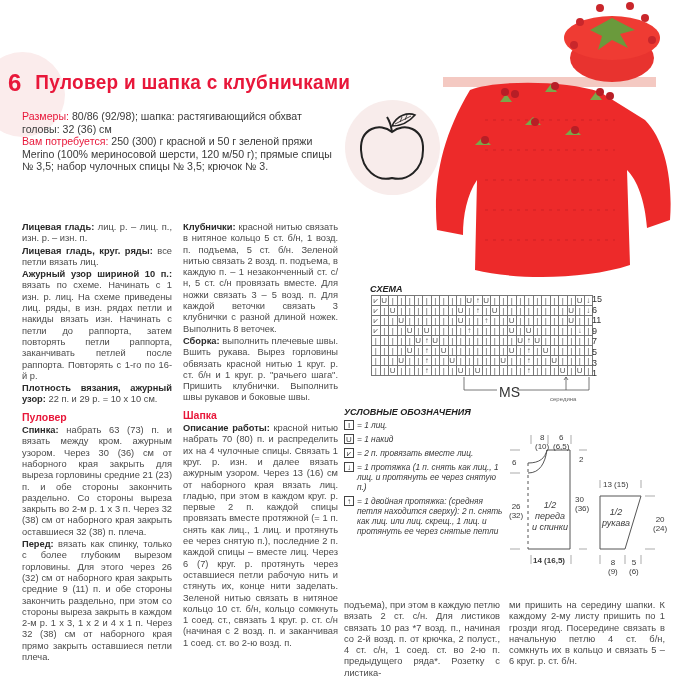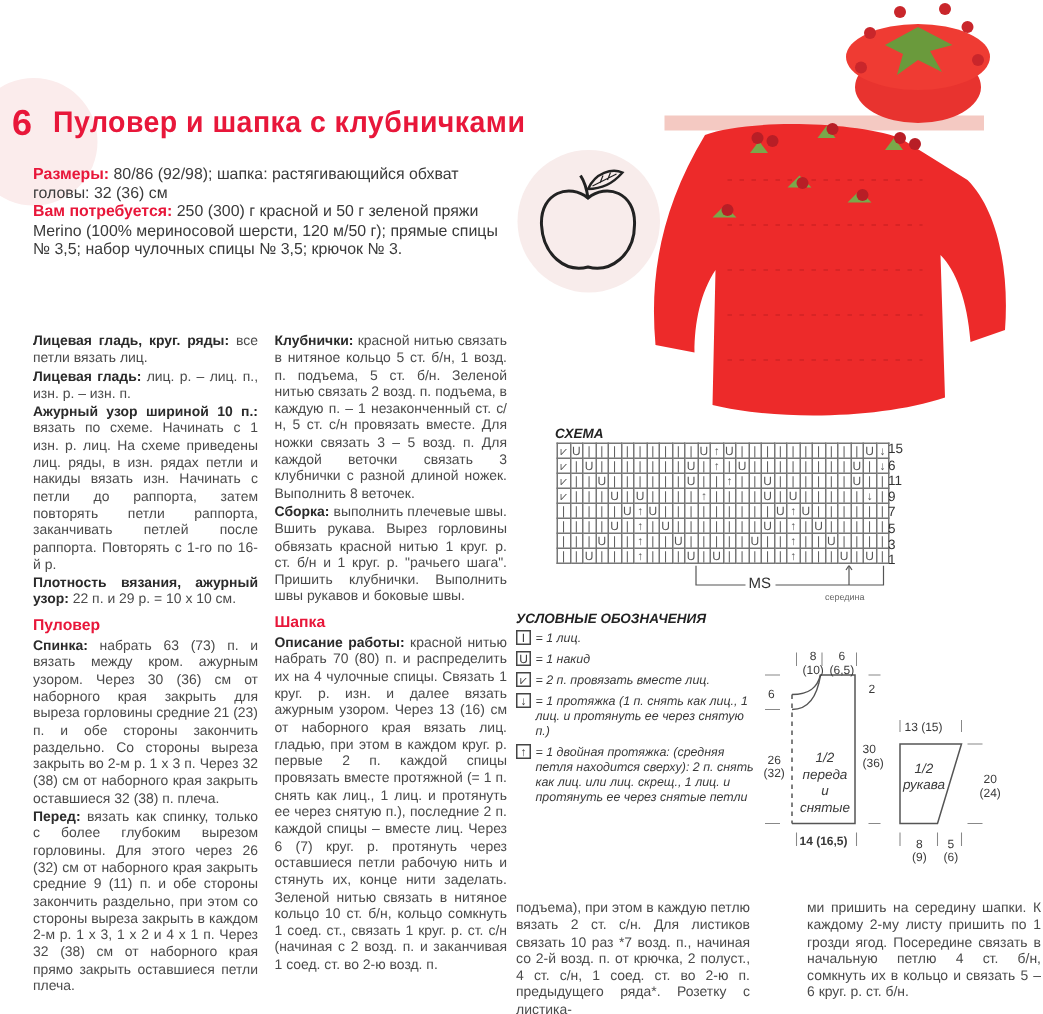--- a/index.html
+++ b/index.html
@@ -5,21 +5,21 @@
   * { box-sizing: border-box; margin: 0; padding: 0; }
   body { width: 695px; height: 676px; background: #ffffff; position: relative; overflow: hidden; font-family: "Liberation Sans", sans-serif; color: #3a3a3a; }
   .page { position: absolute; inset: 0; }
   .bg-circle { position: absolute; left: -20px; top: 52px; width: 85px; height: 85px; border-radius: 50%; background: #fbecec; }
   .title-row { position: absolute; left: 8px; top: 70px; width: 320px; height: 26px; display: flex; align-items: center; }
   .page-num { font-family: "Liberation Sans", sans-serif; font-weight: 900; font-size: 24px; color: #e8173a; width: 20px; }
   .title-bar { height: 10px; background: #f4c9c2; width: 60px; margin-left: 10px; margin-right: 4px; }
   .title { font-weight: 900; font-size: 19px; color: #e8173a; letter-spacing: 0.3px; white-space: nowrap; text-transform: none; transform: scaleY(1.05); }
   .title-bar-right { position: absolute; left: 443px; top: 77px; width: 213px; height: 10px; background: #f4c9c2; }
   .intro { position: absolute; left: 22px; top: 110px; width: 310px; font-size: 10.6px; line-height: 12.6px; color: #3a3a3a; }
-  .lbl-red { color: #e8173a; font-weight: bold; margin-top: 39px; }
+  .lbl-red { color: #e8173a; font-weight: normal; margin-top: 39px; }
   .col { position: absolute; font-size: 9.3px; line-height: 11.3px; text-align: justify; color: #4a4a4a; }
   .col p { margin-bottom: 1px; }
   .col b { color: #2a2a2a; font-weight: bold; }
   .col1 { left: 22px; top: 222px; width: 150px; }
   .col2 { left: 183px; top: 222px; width: 155px; }
   .section-head { font-weight: 700; color: #e8173a; font-size: 10.5px; margin: 6px 0 2px; }
   .apple { position: absolute; left: 345px; top: 100px; width: 95px; height: 95px; border-radius: 50%; background: #f8eceb; }
   .sweater { position: absolute; left: 415px; top: 80px; width: 270px; height: 200px; }
   .hat { position: absolute; left: 560px; top: 0px; width: 105px; height: 85px; }
   .chart-title { position: absolute; left: 370px; top: 284px; font-size: 9px; font-weight: bold; font-style: italic; color: #222; }
@@ -27,21 +27,21 @@
   .chart td { width: 8.5px; height: 10px; border: 0.6px solid #777; font-size: 8px; text-align: center; line-height: 9px; padding: 0; color: #555; }
   .row-nums { position: absolute; left: 592px; top: 294px; font-size: 9px; line-height: 10.6px; color: #333; }
   .ms-area { position: absolute; left: 455px; top: 377px; width: 140px; height: 30px; }
   .legend-title { position: absolute; left: 344px; top: 407px; font-size: 9px; font-weight: bold; font-style: italic; color: #222; text-align: center; }
   .legend { position: absolute; left: 344px; top: 420px; width: 160px; font-size: 8.3px; font-style: italic; line-height: 10px; color: #3a3a3a; }
   .legend-item { display: flex; margin-bottom: 4px; }
   .lg-box { flex: 0 0 10px; width: 10px; height: 10px; border: 0.8px solid #444; font-size: 8px; text-align: center; line-height: 9px; font-style: normal; margin-right: 3px; }
   .schematic { position: absolute; left: 495px; top: 430px; width: 200px; height: 150px; font-size: 8px; }
   .bottom-col { position: absolute; font-size: 9.3px; line-height: 11.3px; text-align: justify; color: #4a4a4a; }
   .bottom-col3 { left: 344px; top: 600px; width: 156px; }
-  .bottom-col4 { left: 538px; top: 600px; width: 156px; }
+  .bottom-col4 { left: 509px; top: 600px; width: 156px; }
 </style>
 </head>
 <body>
 
 <div class="page">
   <div class="bg-circle"></div>
 
   <div class="title-row">
     <span class="page-num">6</span>
     <span class="title-bar"></span>
@@ -96,22 +96,22 @@
         <circle cx="185" cy="12" r="4"></circle>
           <circle cx="195" cy="16" r="4"></circle>
           <circle cx="120" cy="42" r="4"></circle>
         <circle cx="70" cy="60" r="4"></circle>
           <circle cx="160" cy="50" r="4"></circle>
       </g>
     </svg>
   </div>
 
   <div class="col col1">
+    <p><b>Лицевая гладь:</b><span> лиц. р. – лиц. п., изн. р. – изн. п.</span></p>
     <p><b>Лицевая гладь, круг. ряды:</b><span> все петли вязать лиц.</span></p>
-    <p><b>Лицевая гладь:</b><span> лиц. р. – лиц. п., изн. р. – изн. п.</span></p>
     <p><b>Ажурный узор шириной 10 п.:</b><span> вязать по схеме. Начинать с 1 изн. р. лиц. На схеме приведены лиц. ряды, в изн. рядах петли и накиды вязать изн. Начинать с петли до раппорта, затем повторять петли раппорта, заканчивать петлей после раппорта. Повторять с 1-го по 16-й р.</span></p>
     <p><b>Плотность вязания, ажурный узор:</b><span> 22 п. и 29 р. = 10 х 10 см.</span></p>
     <div class="section-head">Пуловер</div>
     <p><b>Спинка:</b><span> набрать 63 (73) п. и вязать между кром. ажурным узором. Через 30 (36) см от наборного края закрыть для выреза горловины средние 21 (23) п. и обе стороны закончить раздельно. Со стороны выреза закрыть во 2-м р. 1 х 3 п. Через 32 (38) см от наборного края закрыть оставшиеся 32 (38) п. плеча.</span></p>
     <p><b>Перед:</b><span> вязать как спинку, только с более глубоким вырезом горловины. Для этого через 26 (32) см от наборного края закрыть средние 9 (11) п. и обе стороны закончить раздельно, при этом со стороны выреза закрыть в каждом 2-м р. 1 х 3, 1 х 2 и 4 х 1 п. Через 32 (38) см от наборного края прямо закрыть оставшиеся петли плеча.</span></p>
 
   </div>
 
   <div class="col col2">
     <p><b>Клубнички:</b><span> красной нитью связать в нитяное кольцо 5 ст. б/н, 1 возд. п. подъема, 5 ст. б/н. Зеленой нитью связать 2 возд. п. подъема, в каждую п. – 1 незаконченный ст. с/н, 5 ст. с/н провязать вместе. Для ножки связать 3 – 5 возд. п. Для каждой веточки связать 3 клубнички с разной длиной ножек. Выполнить 8 веточек.</span></p>
@@ -358,21 +358,21 @@
     <div>5</div>
     <div>3</div>
     <div>1</div>
   </div>
   <div class="ms-area">
     <svg width="140" height="30" viewBox="0 0 140 30" style="position:absolute;left:0;top:0;">
       <path d="M9 0 L9 13 L42 13 M62 13 L134 13 L134 0" fill="none" stroke="#555" stroke-width="0.8"></path>
       <path d="M111 0 L111 13" stroke="#555" stroke-width="0.8"></path>
       <path d="M109 3 L111 0 L113 3" fill="none" stroke="#555" stroke-width="0.8"></path>
     </svg>
-    <span style="position:absolute;left:44px;top:7px;font-size:10px;color:#333;text-align:right;">MS</span>
+    <span style="position:absolute;left:44px;top:7px;font-size:14px;color:#333;text-align:right;">MS</span>
     <span style="position:absolute;left:95px;top:19px;font-size:6px;color:#666;">середина</span>
   </div>
 
   <div class="legend-title">УСЛОВНЫЕ ОБОЗНАЧЕНИЯ</div>
   <div class="legend">
     <div class="legend-item">
         <span class="lg-box">I</span>
         <span>= 1 лиц.</span>
       </div>
     <div class="legend-item">
@@ -403,21 +403,21 @@
 
       <path d="M105 66 L146 66 L130 119 L105 119 Z" fill="none" stroke="#555" stroke-width="1"></path>
       <path d="M105 50 L105 58 M146 50 L146 58 M150 66 L160 66 M150 119 L160 119 M105 125 L105 134 M130 125 L130 134 M146 125 L146 134" stroke="#888" stroke-width="0.7"></path>
     </svg>
     <span style="position:absolute;left:40px;top:3px;text-align:center;"><span>8</span><br><span>(10)</span></span>
     <span style="position:absolute;left:58px;top:3px;text-align:center;"><span>6</span><br><span>(6,5)</span></span>
     <span style="position:absolute;left:17px;top:28px;">6</span>
     <span style="position:absolute;left:84px;top:25px;">2</span>
     <span style="position:absolute;left:14px;top:72px;text-align:center;"><span>26</span><br><span>(32)</span></span>
     <span style="position:absolute;left:80px;top:65px;"><span>30</span><br><span>(36)</span></span>
-    <span style="position:absolute;left:36px;top:70px;width:38px;text-align:center;font-style:italic;font-size:9px;line-height:11px;"><span>1/2</span><br><span>переда</span><br><span>и снятые</span></span>
+    <span style="position:absolute;left:36px;top:70px;width:38px;text-align:center;font-style:italic;font-size:9px;line-height:11px;"><span>1/2</span><br><span>переда</span><br><span>и спинки</span></span>
     <span style="position:absolute;left:38px;top:126px;font-weight:bold;">14 (16,5)</span>
     <span style="position:absolute;left:108px;top:50px;">13 (15)</span>
     <span style="position:absolute;left:107px;top:77px;text-align:center;font-style:italic;font-size:9px;line-height:11px;"><span>1/2</span><br><span>рукава</span></span>
     <span style="position:absolute;left:158px;top:85px;text-align:center;"><span>20</span><br><span>(24)</span></span>
     <span style="position:absolute;left:113px;top:128px;text-align:center;"><span>8</span><br><span>(9)</span></span>
     <span style="position:absolute;left:134px;top:128px;text-align:center;"><span>5</span><br><span>(6)</span></span>
   </div>
 
   <div class="bottom-col bottom-col3">подъема), при этом в каждую петлю вязать 2 ст. с/н. Для листиков связать 10 раз *7 возд. п., начиная со 2-й возд. п. от крючка, 2 полуст., 4 ст. с/н, 1 соед. ст. во 2-ю п. предыдущего ряда*. Розетку с листика-</div>
   <div class="bottom-col bottom-col4">ми пришить на середину шапки. К каждому 2-му листу пришить по 1 грозди ягод. Посередине связать в начальную петлю 4 ст. б/н, сомкнуть их в кольцо и связать 5 – 6 круг. р. ст. б/н.</div>

